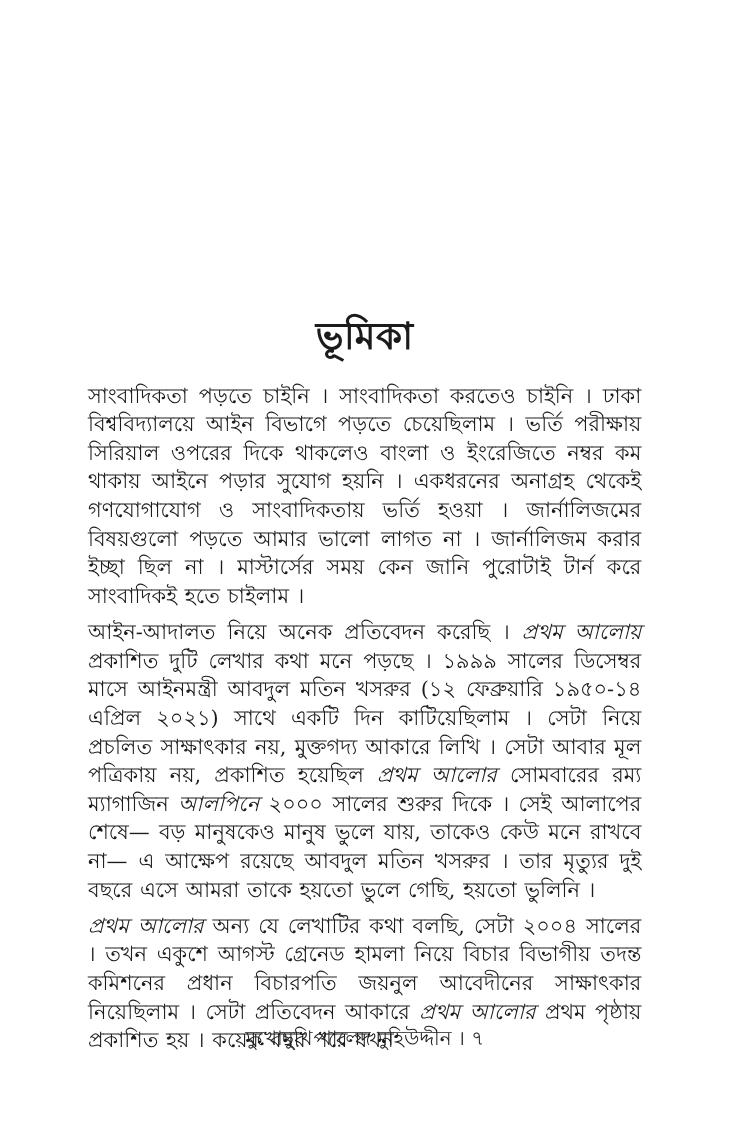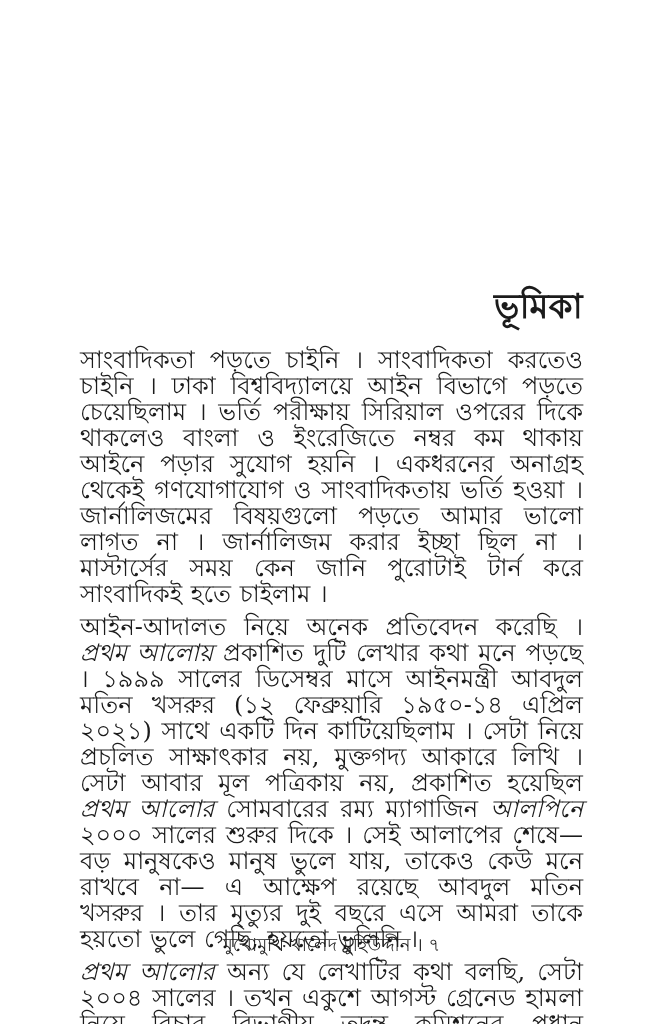--- a/index.html
+++ b/index.html
@@ -23,32 +23,32 @@
     overflow: hidden;
   }
   .content {
     position: absolute;
     top: 0;
     left: 80px;
     right: 80px;
   }
   .chapter-title {
     margin: 283px 0 18px 0;
-    text-align: right;
+    text-align: center;
     font-size: 34px;
     line-height: 46px;
     font-weight: 600;
     letter-spacing: 0.5px;
   }
   .text-flow {
     text-align: justify;
   }
   .para {
     margin: 0 0 7px 0;
-    font-size: 24px;
+    font-size: 19px;
     line-height: 26px;
     word-spacing: 1px;
   }
   .para:last-child { margin-bottom: 0; }
   .ital { font-style: italic; }
   .page-footer {
     position: absolute;
     top: 933px;
     left: 80px;
     right: 80px;

